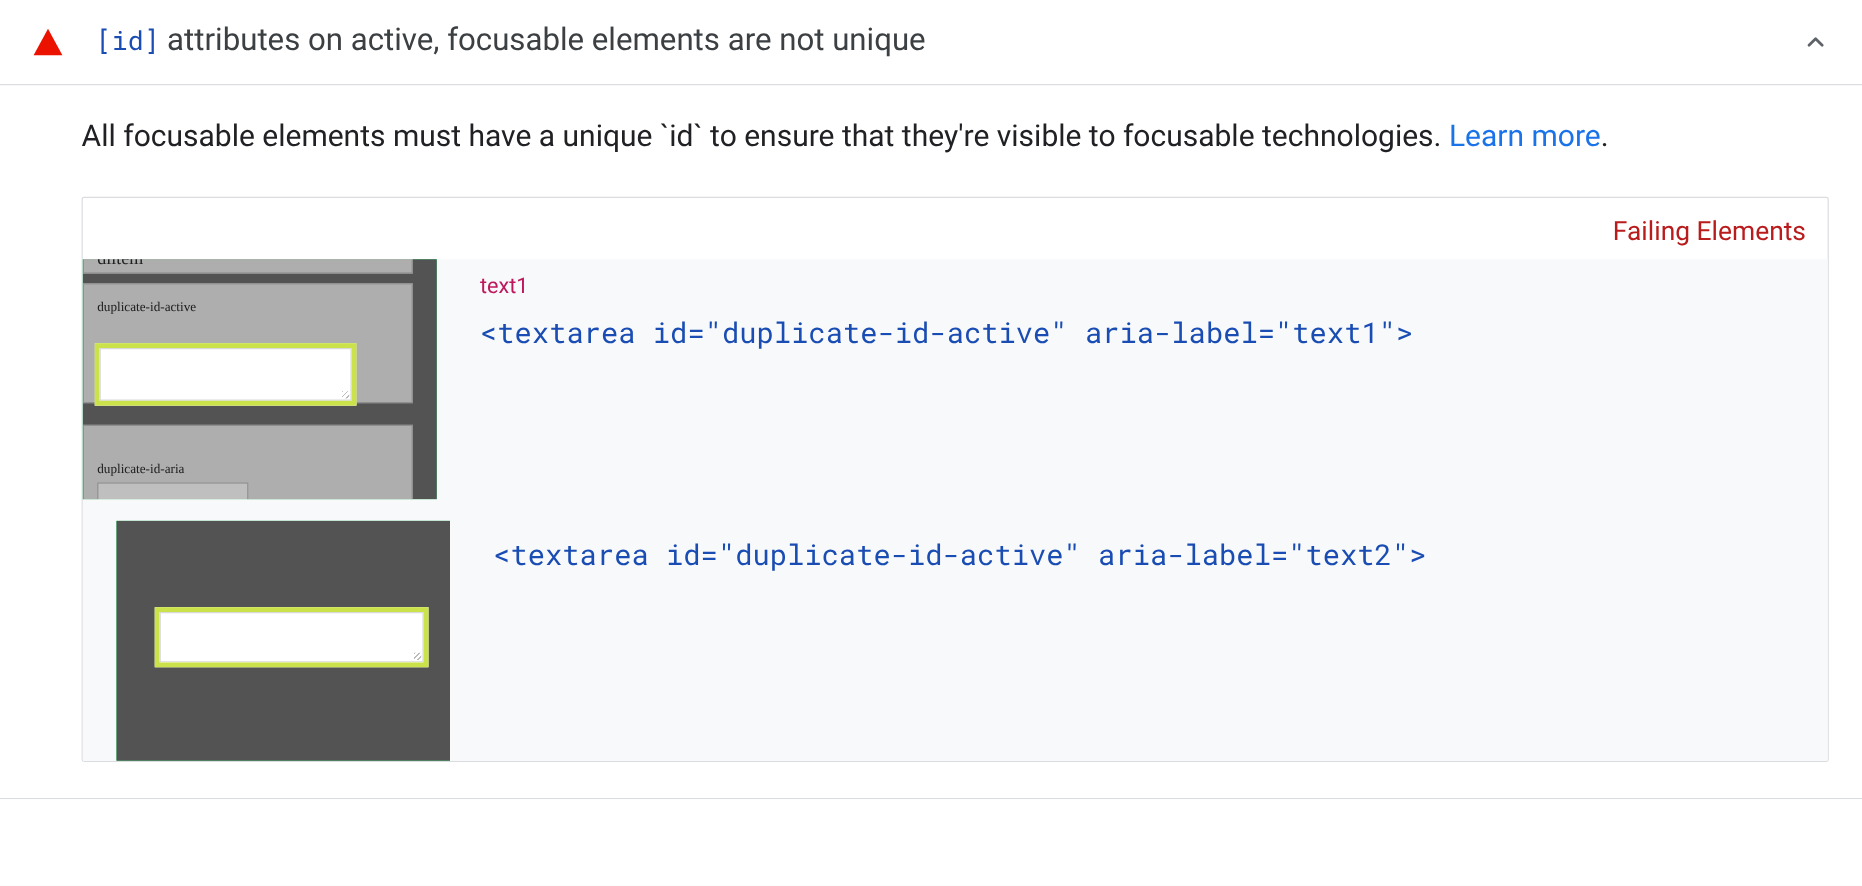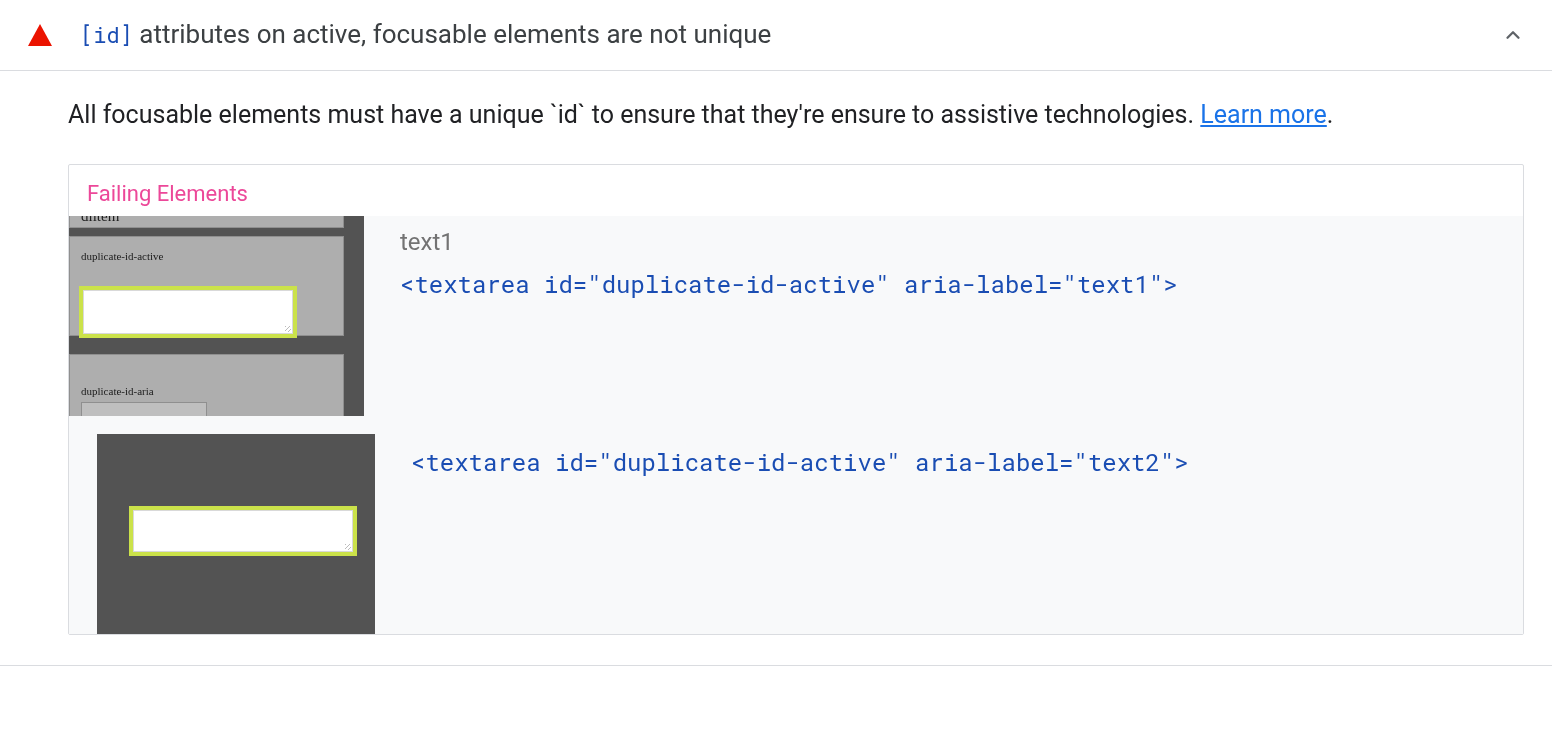--- a/index.html
+++ b/index.html
@@ -56,33 +56,33 @@
     padding: 26px 28px 30px 68px;
   }
   .description {
     font-size: 25px;
     color: #202124;
     line-height: 1.4;
     margin-bottom: 32px;
   }
   .learnmore {
     color: #1a73e8;
-    text-decoration: underline;
     cursor: pointer;
     margin-top: 12px;
   }
   .failing-panel {
     border: 1px solid #dadce0;
     border-radius: 2px;
     background: #fff;
   }
   .failing-header {
     padding: 16px 18px 10px 18px;
     font-size: 22px;
-    color: #ec4899;
+    color: #b91c1c;
+    text-align: right;
   }
   .failing-list {
     background: #f8f9fa;
     padding: 0 0 0 0;
   }
   .failing-row {
     display: flex;
     align-items: flex-start;
     padding: 0;
   }
@@ -119,22 +119,22 @@
     width: 6px; height: 6px;
     right: 2px; bottom: 2px;
     background: repeating-linear-gradient(135deg, #bbb, #bbb 1px, transparent 1px, transparent 3px);
   }
   .failing-info {
     padding-top: 12px;
     flex: 1;
     min-width: 0;
   }
   .failing-label {
-    font-size: 24px;
-    color: #737373;
+    font-size: 18px;
+    color: #be185d;
     margin-bottom: 12px;
   }
   .failing-code {
     font-family: "Roboto Mono", Menlo, Consolas, monospace;
     font-size: 24px;
     color: #1a4db3;
     white-space: pre;
   }
 </style>
 </head>
@@ -149,21 +149,21 @@
     </div>
     <div class="chevron">
       <svg viewBox="0 0 24 24" fill="none" stroke="currentColor" stroke-width="2.5" stroke-linecap="round" stroke-linejoin="round">
           <polyline points="6 15 12 9 18 15"></polyline>
         </svg>
     </div>
   </div>
 
   <div class="audit-body">
     <p class="description">
-      <span>All focusable elements must have a unique `id` to ensure that they're ensure to assistive technologies. </span><a class="learnmore">Learn more</a><span>.</span>
+      <span>All focusable elements must have a unique `id` to ensure that they're visible to focusable technologies. </span><a class="learnmore">Learn more</a><span>.</span>
     </p>
 
     <div class="failing-panel">
       <div class="failing-header">Failing Elements</div>
       <div class="failing-list">
 
         <div class="failing-row">
           <div class="thumb first">
             <div style="position:absolute; inset:0; background:#6f6f6f;"></div>
             <div style="position:absolute; left:0; right:20px; top:-12px; height:24px; background:#e8e8e8; border:1px solid #bfbfbf;"></div>

